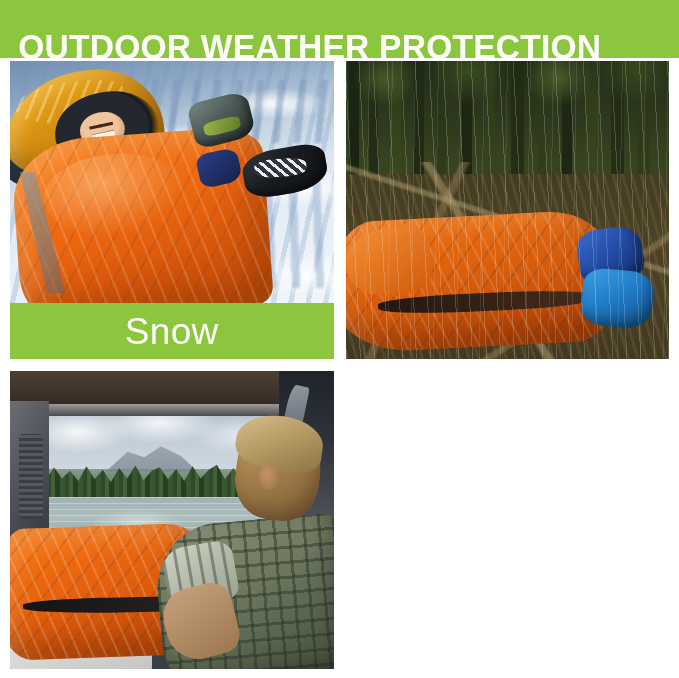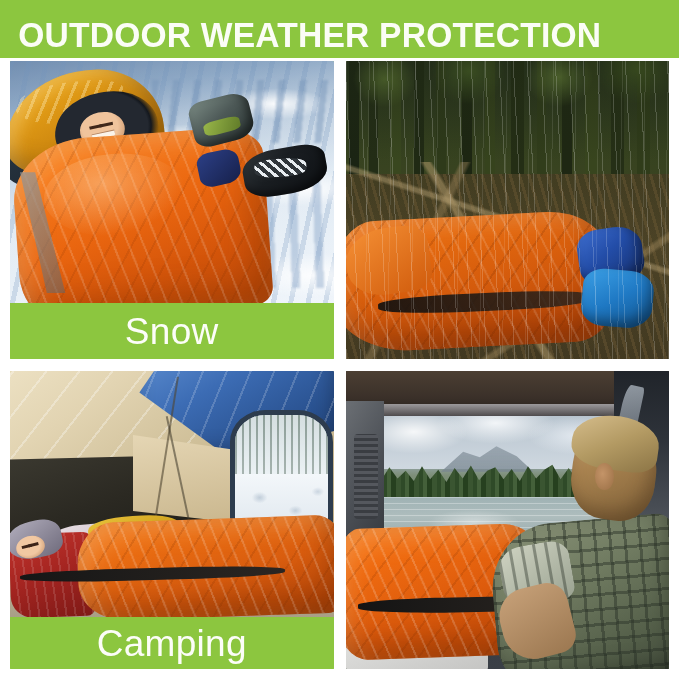--- a/index.html
+++ b/index.html
@@ -10,21 +10,21 @@
     overflow: hidden;
   }
   .infographic {
     position: relative;
     width: 679px; height: 678px;
     background: #8cc63f;
   }
 
   
   .header-band {
-    position: absolute; left: 0; top: 4px;
+    position: absolute; left: 0; top: 16px;
     width: 679px; height: 60px;
     background: #8cc63f;
     display: flex; align-items: center;
   }
   .header-title {
     color: #fbfdf6;
     font-family: "Liberation Sans Narrow", "Liberation Sans", sans-serif;
     font-weight: bold;
     font-size: 35px;
     letter-spacing: 0.2px;
@@ -608,42 +608,20 @@
         <div class="floor-sticks"></div>
         <div class="bivy-rain"></div>
         <div class="bivy-rain-hood"></div>
         <div class="bivy-rain-zip"></div>
         <div class="rain-pack-a"></div>
         <div class="rain-pack-b"></div>
         <div class="rain-streaks"></div>
       </div>
     </div>
 
-    <div class="card card-row2 card-camp">
-      <div class="photo ph-camp">
-        <div class="tent-roof-tan"></div>
-        <div class="tent-roof-blue"></div>
-        <div class="tent-wall-dark"></div>
-        <div class="tent-wall-tan2"></div>
-        <div class="tent-seam"></div>
-        <div class="tent-pole"></div>
-        <div class="tent-window"></div>
-        <div class="camp-floor"></div>
-        <div class="camp-pillow"></div>
-        <div class="camp-sleeper"></div>
-        <div class="camp-hood"></div>
-        <div class="camp-face"></div>
-        <div class="camp-bivy-yellow"></div>
-        <div class="camp-bivy"></div>
-        <div class="camp-bivy-zip"></div>
-      </div>
-      <div class="caption">
-        <span>Camping</span>
-      </div>
-    </div>
 
     <div class="card card-row2 card-car">
       <div class="photo ph-car">
         <div class="van-outside">
           <div class="sky-clouds"></div>
           <div class="mountain"></div>
           <div class="treeline"></div>
           <div class="river"></div>
         </div>
         <div class="van-ceiling"></div>

